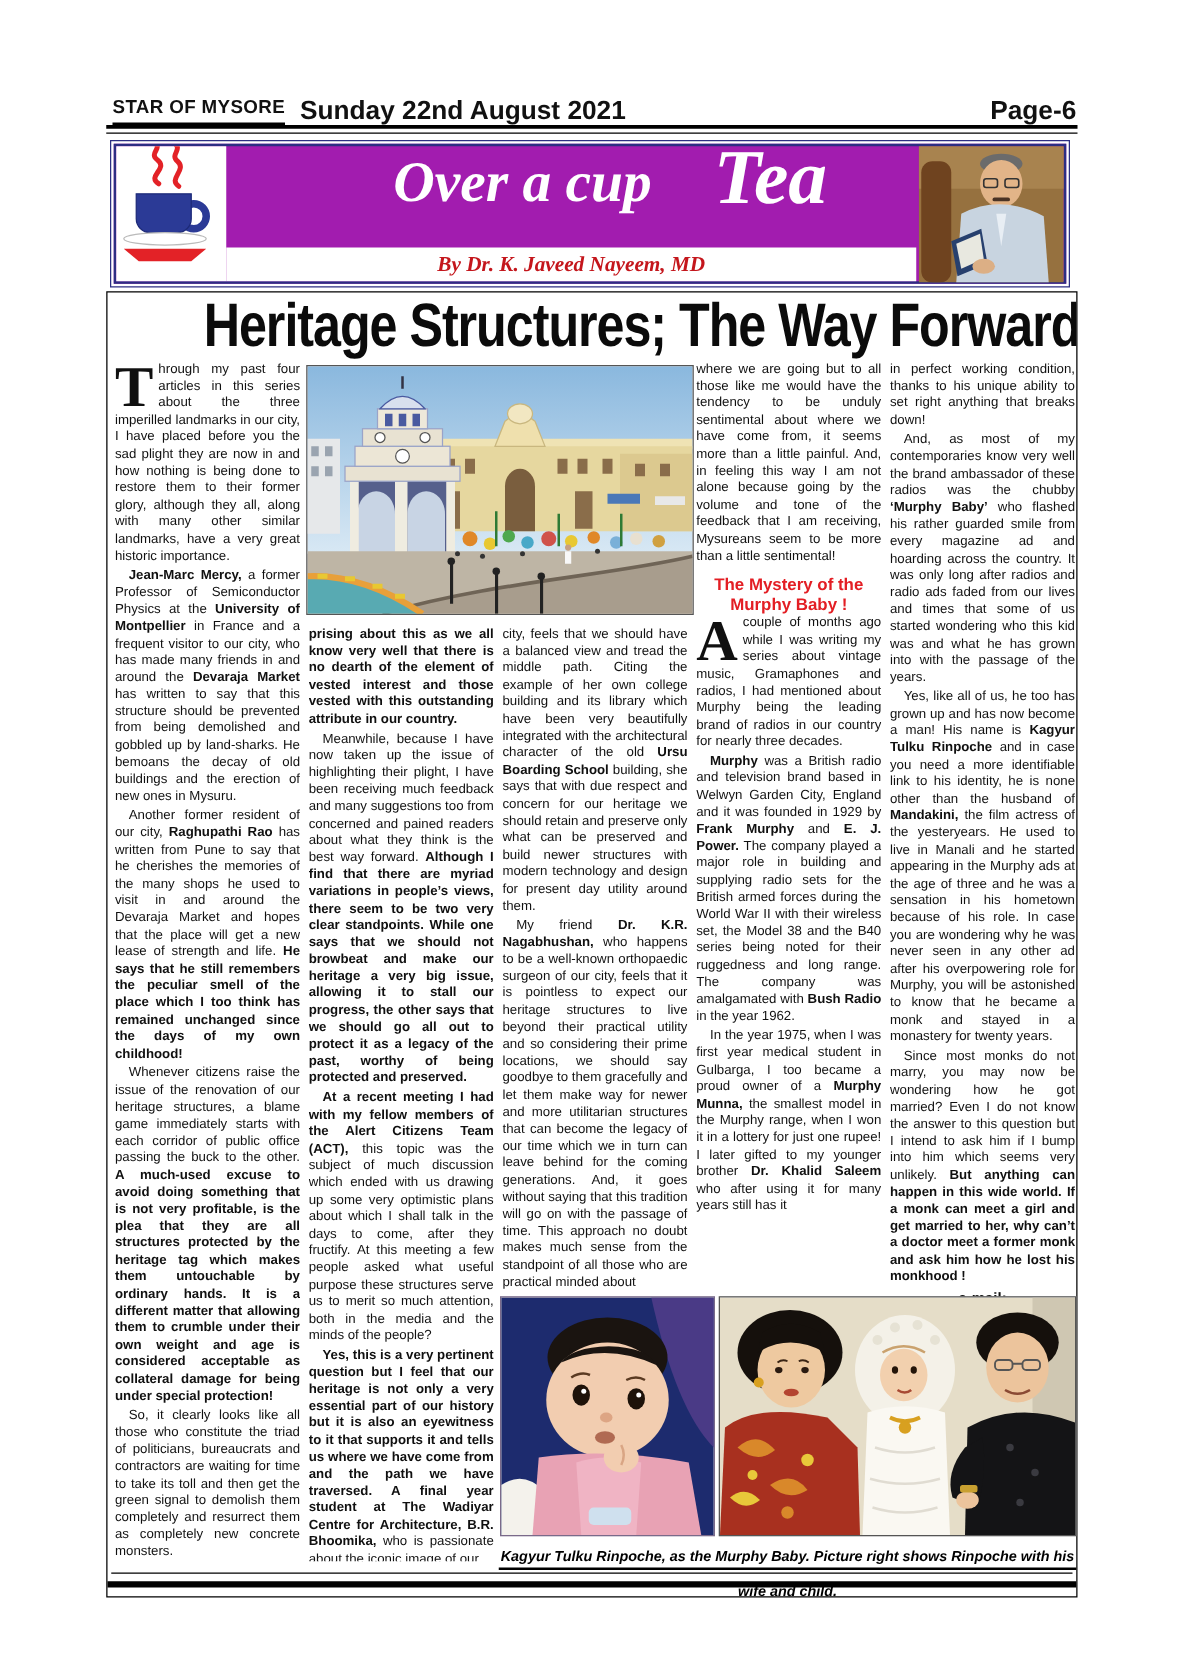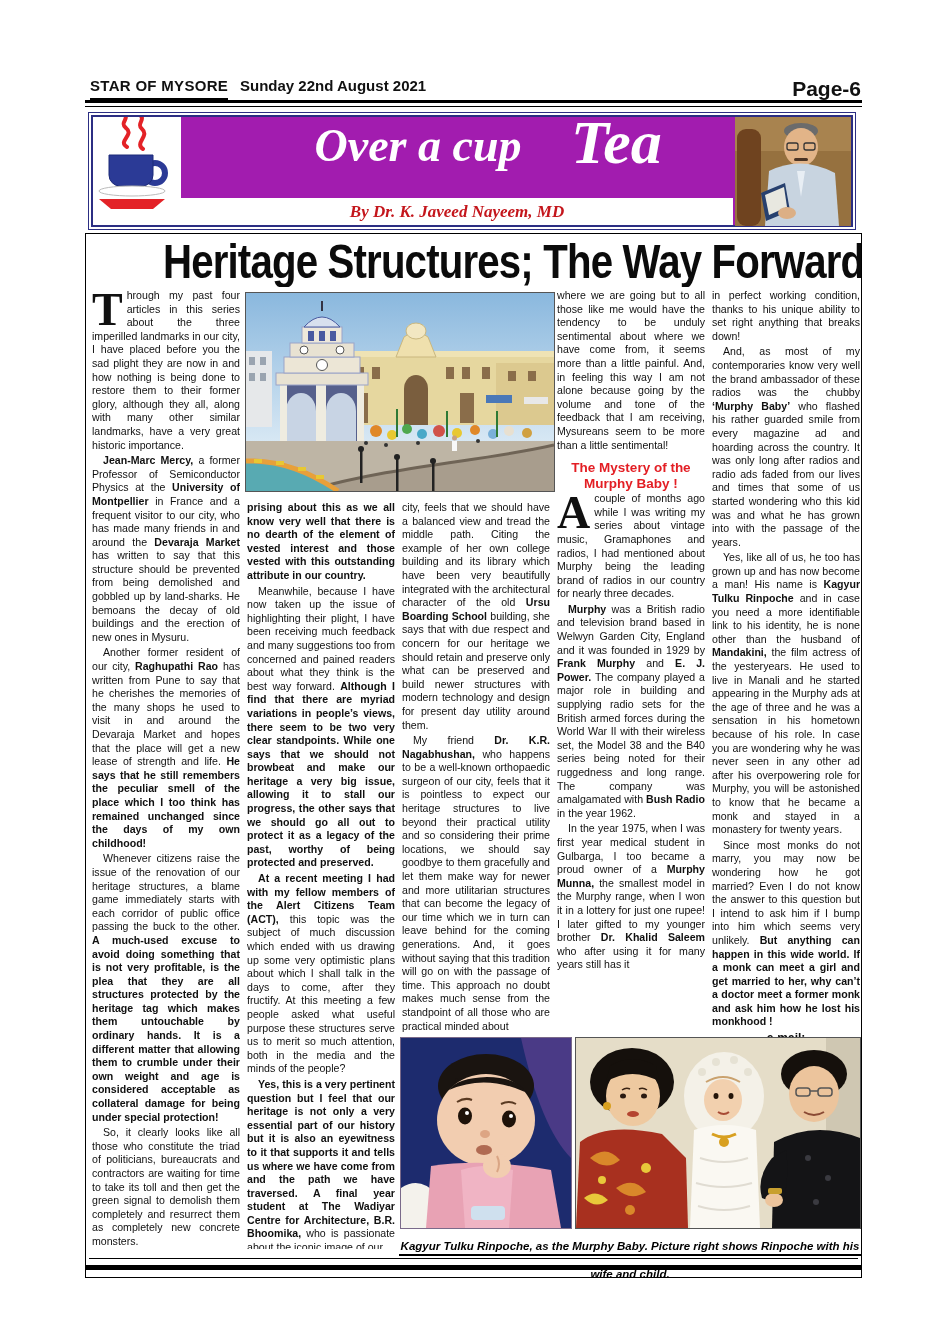--- a/index.html
+++ b/index.html
@@ -2,21 +2,21 @@
 <html><head>
 <meta charset="utf-8">
 <style>
   html,body{margin:0;padding:0;background:#ffffff;}
   #page{position:relative;width:945px;height:1337px;background:#ffffff;overflow:hidden;
         font-family:"Liberation Sans",sans-serif;color:#111;}
 
   
   .masthead{position:absolute;left:90px;top:77px;font-size:15px;font-weight:bold;letter-spacing:.3px;
             border-bottom:2px solid #000;padding-bottom:4px;}
-  .dateline{position:absolute;left:240px;top:77px;font-size:15px;font-weight:bold;}
+  .dateline{position:absolute;left:240px;top:77px;font-size:21px;font-weight:bold;}
   .pageno{position:absolute;right:84px;top:77px;font-size:21px;font-weight:bold;}
   .rule-thick{position:absolute;left:85px;right:83px;top:100px;height:3px;background:#000;}
   .rule-thin{position:absolute;left:85px;right:83px;top:106px;height:1px;background:#000;}
 
   
   .banner{position:absolute;left:88px;top:112px;width:768px;height:118px;border:1px solid #2c2e83;
           background:#fff;padding:2px;box-sizing:border-box;}
   .banner-in{position:relative;width:100%;height:100%;border:2px solid #2c2e83;background:#a21caf;box-sizing:border-box;}
   .cup-panel{position:absolute;left:0;top:0;bottom:0;width:88px;background:#fff;}
   .banner-t1{position:absolute;left:110px;top:2px;width:430px;text-align:center;color:#fff;

